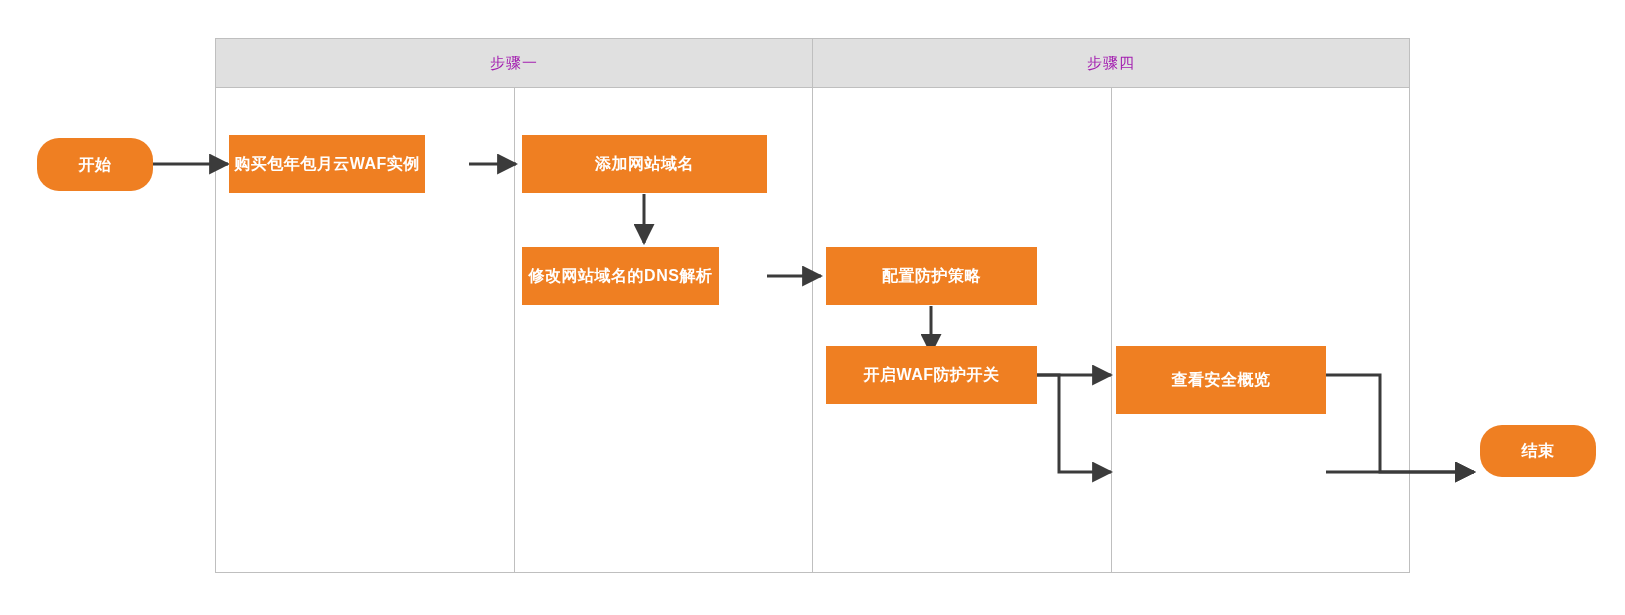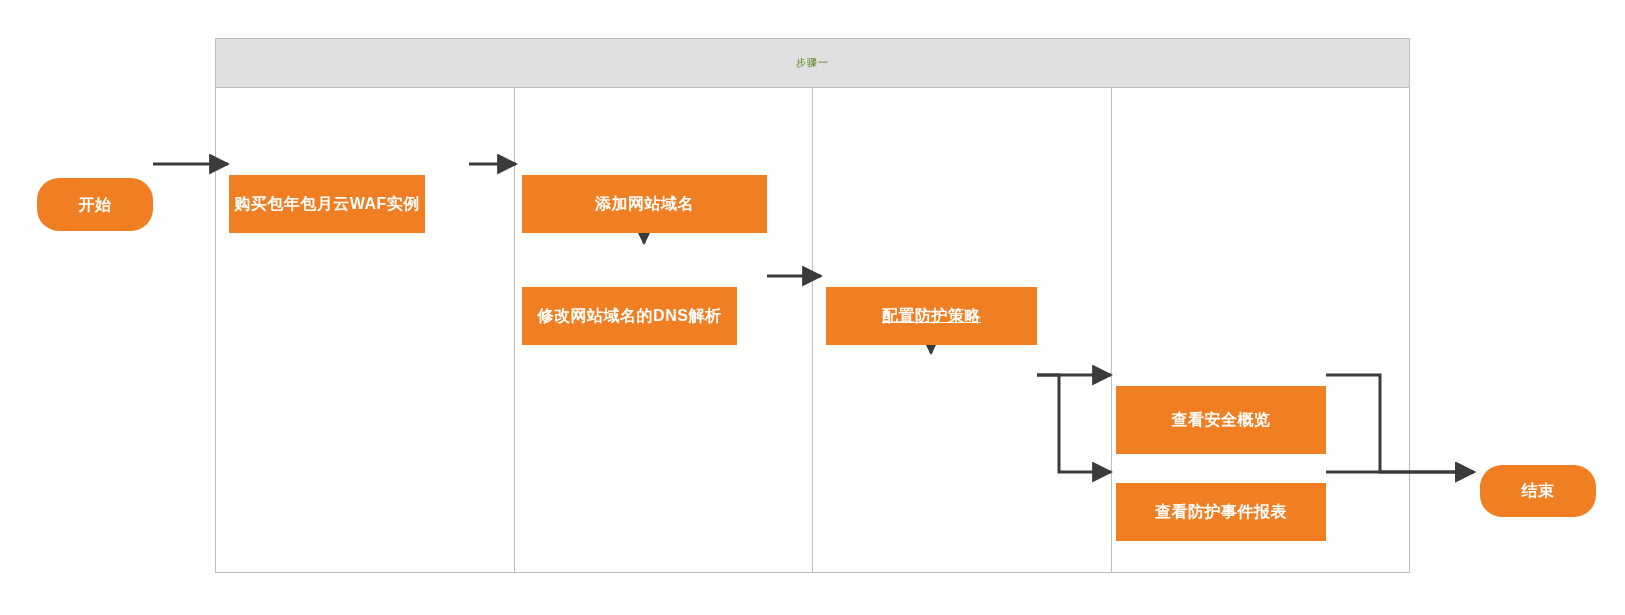--- a/index.html
+++ b/index.html
@@ -41,23 +41,23 @@
   }
   .lane-body-row {
     display: flex;
     flex: 1 1 auto;
   }
   .lane-head {
     flex: 1 1 0;
     display: flex;
     align-items: center;
     justify-content: center;
-    font-size: 10px;
+    font-size: 15px;
     font-weight: 400;
-    color: #4d7c0f;
+    color: #a21caf;
     border-right: 1px solid #bfbfbf;
     letter-spacing: 1px;
     box-sizing: border-box;
   }
   .lane-head:last-child { border-right: none; }
   .lane-cell {
     flex: 1 1 0;
     border-right: 1px solid #bfbfbf;
     box-sizing: border-box;
   }
@@ -71,21 +71,20 @@
     font-size: 16px;
     font-weight: bold;
     display: flex;
     align-items: center;
     justify-content: center;
     text-align: center;
     box-sizing: border-box;
     letter-spacing: 0.5px;
     line-height: 1.2;
     white-space: nowrap;
-    margin-top: 40px;
   }
   .node.terminator {
     border-radius: 22px;
   }
   
   #connectors {
     position: absolute;
     left: 0;
     top: 0;
     width: 1625px;
@@ -94,20 +93,21 @@
   }
 </style>
 </head>
 <body>
 
 <div id="canvas">
 
   <div class="lane-table">
     <div class="lane-header-row">
       <div class="lane-head">步骤一</div>
+      <div class="lane-head">步骤四</div>
     </div>
     <div class="lane-body-row">
       <div class="lane-cell"></div>
       <div class="lane-cell"></div>
       <div class="lane-cell"></div>
       <div class="lane-cell"></div>
     </div>
   </div>
 
   <svg id="connectors" viewBox="0 0 1625 615" xmlns="http://www.w3.org/2000/svg">
@@ -137,24 +137,24 @@
       <path d="M 1326 472 L 1474 472"></path>
     </g>
   </svg>
 
   <div class="node terminator" style="left:37px; top:138px; width:116px; height:53px;">开始</div>
 
   <div class="node" style="left:229px; top:135px; width:196px; height:58px;">购买包年包月云WAF实例</div>
 
   <div class="node" style="left:522px; top:135px; width:245px; height:58px;">添加网站域名</div>
 
-  <div class="node" style="left:522px; top:247px; width:215px; height:58px;">修改网站域名的DNS解析</div>
+  <div class="node" style="left:522px; top:247px; width:197px; height:58px;">修改网站域名的DNS解析</div>
 
-  <div class="node" style="left:826px; top:247px; width:211px; height:58px;text-decoration:underline;">配置防护策略</div>
+  <div class="node" style="left:826px; top:247px; width:211px; height:58px;">配置防护策略</div>
 
+  <div class="node" style="left:826px; top:346px; width:211px; height:58px;">开启WAF防护开关</div>
 
   <div class="node" style="left:1116px; top:346px; width:210px; height:68px;">查看安全概览</div>
 
-  <div class="node" style="left:1116px; top:443px; width:210px; height:58px;">查看防护事件报表</div>
 
   <div class="node terminator" style="left:1480px; top:425px; width:116px; height:52px;">结束</div>
 
 </div>
 
 </body></html>

